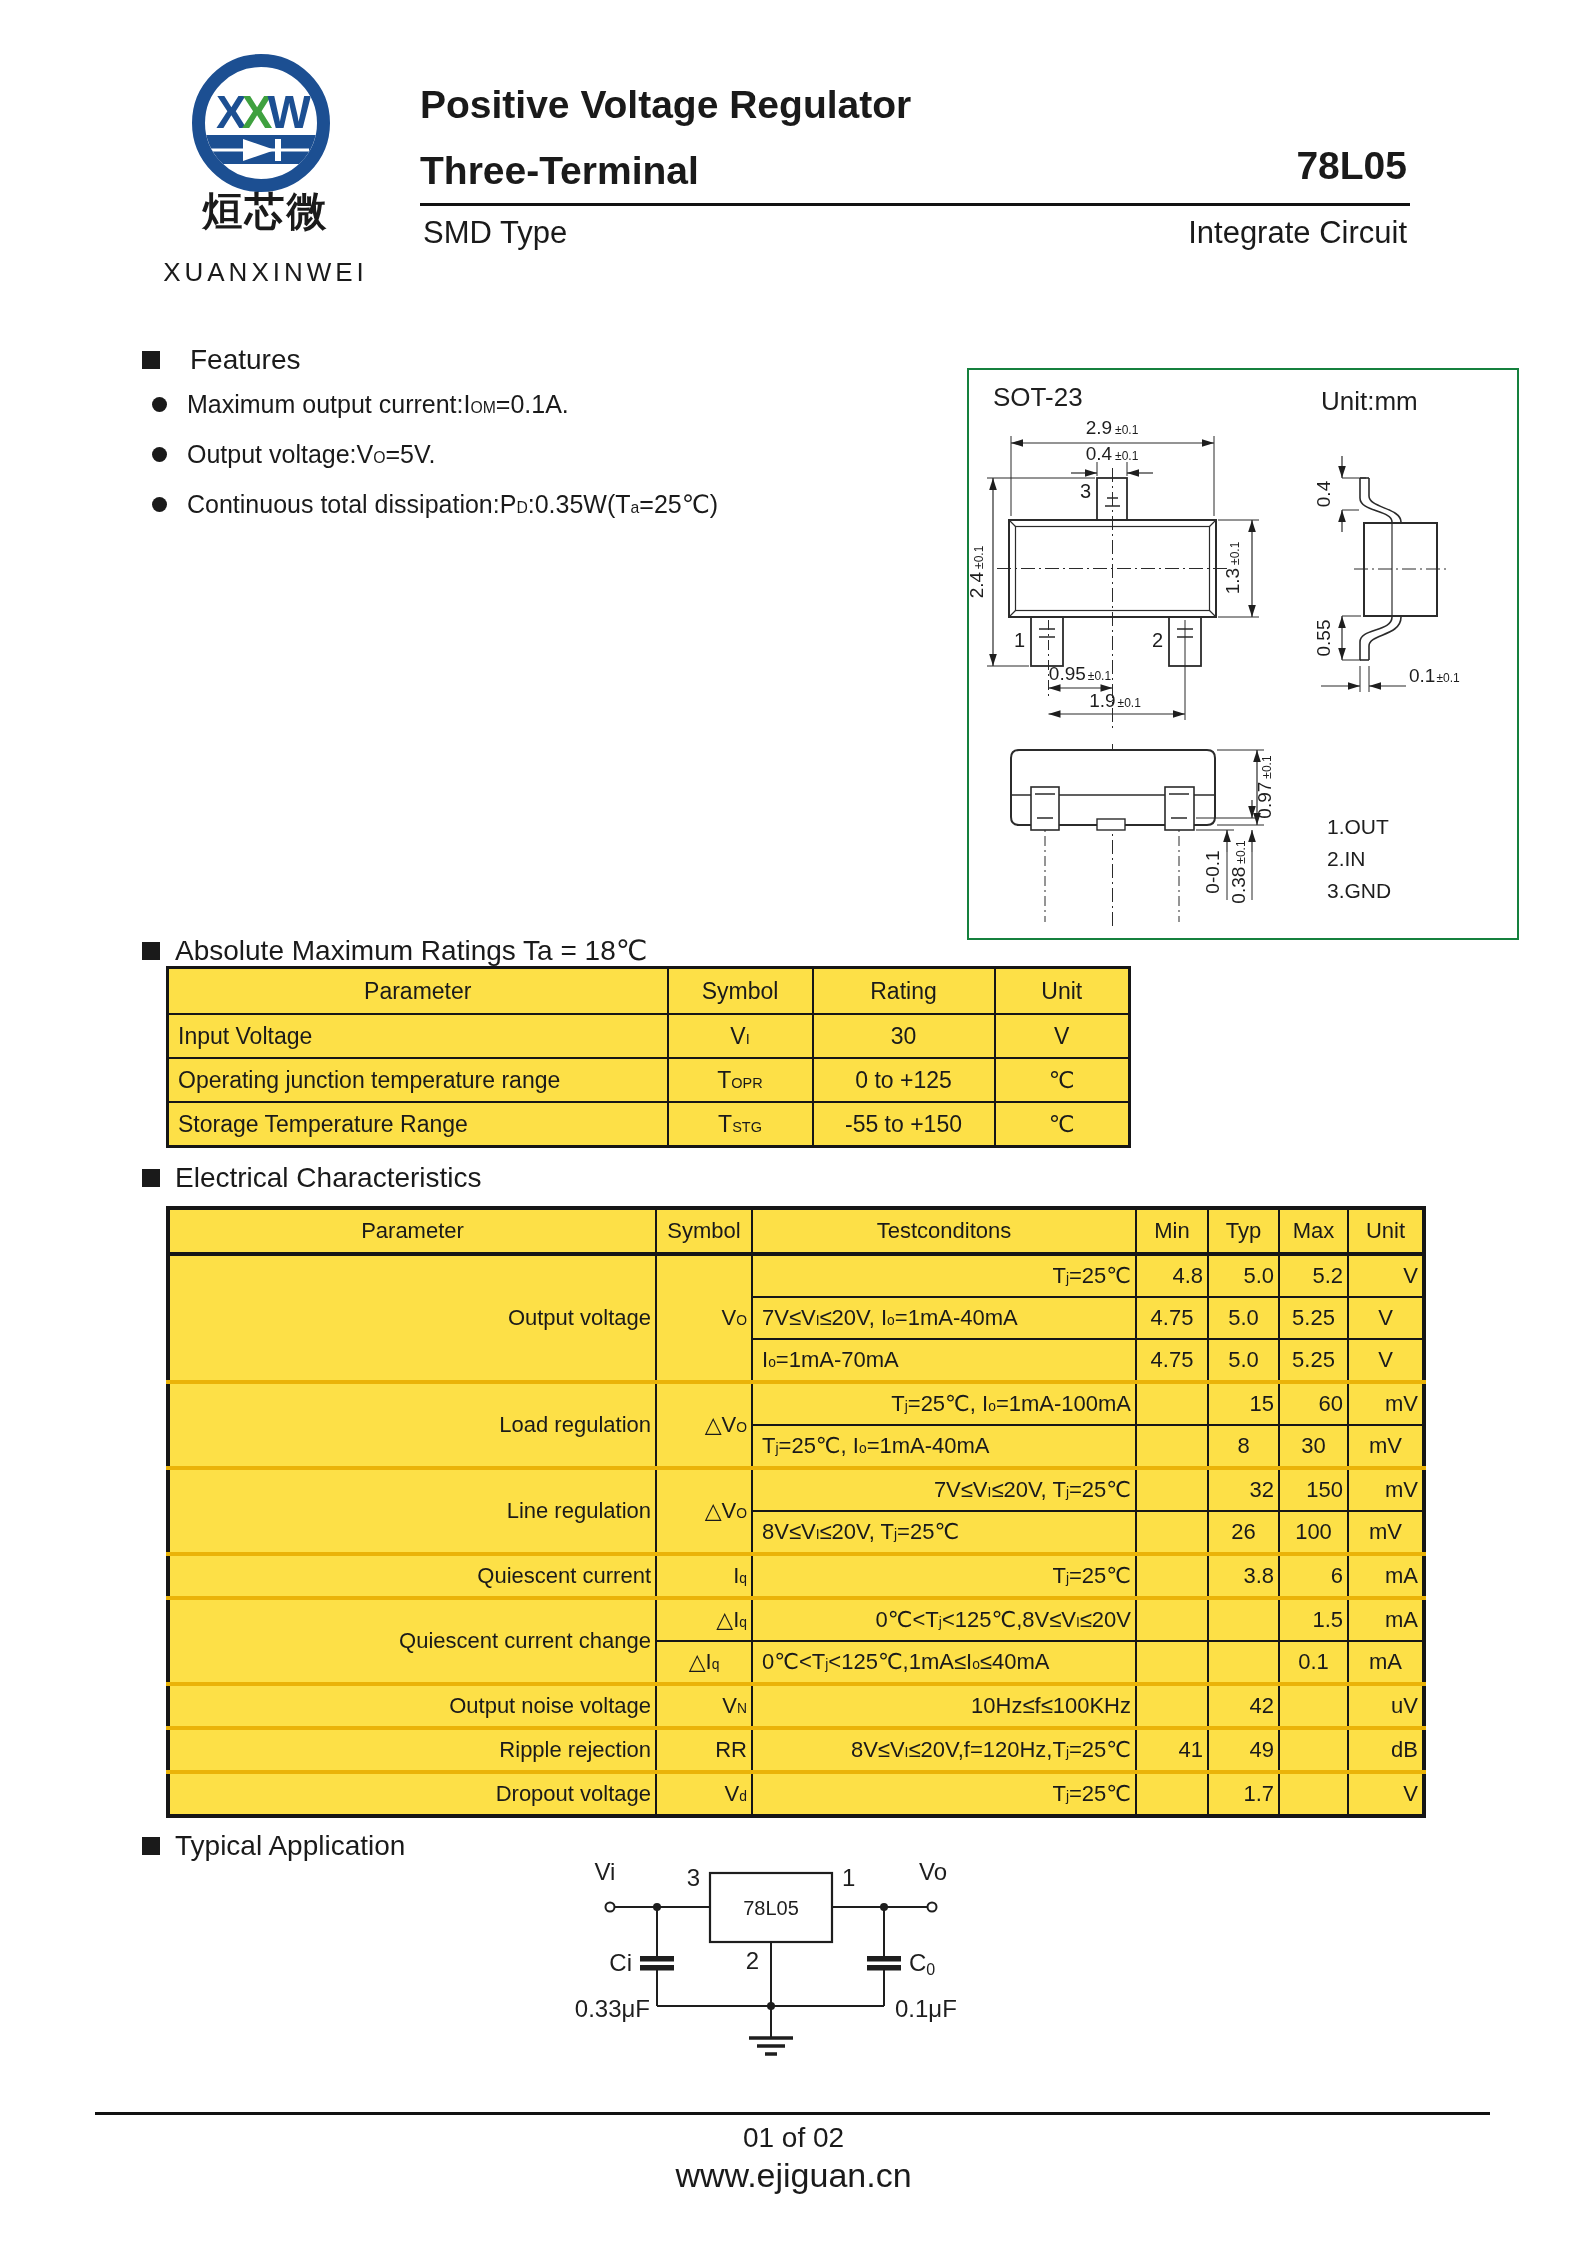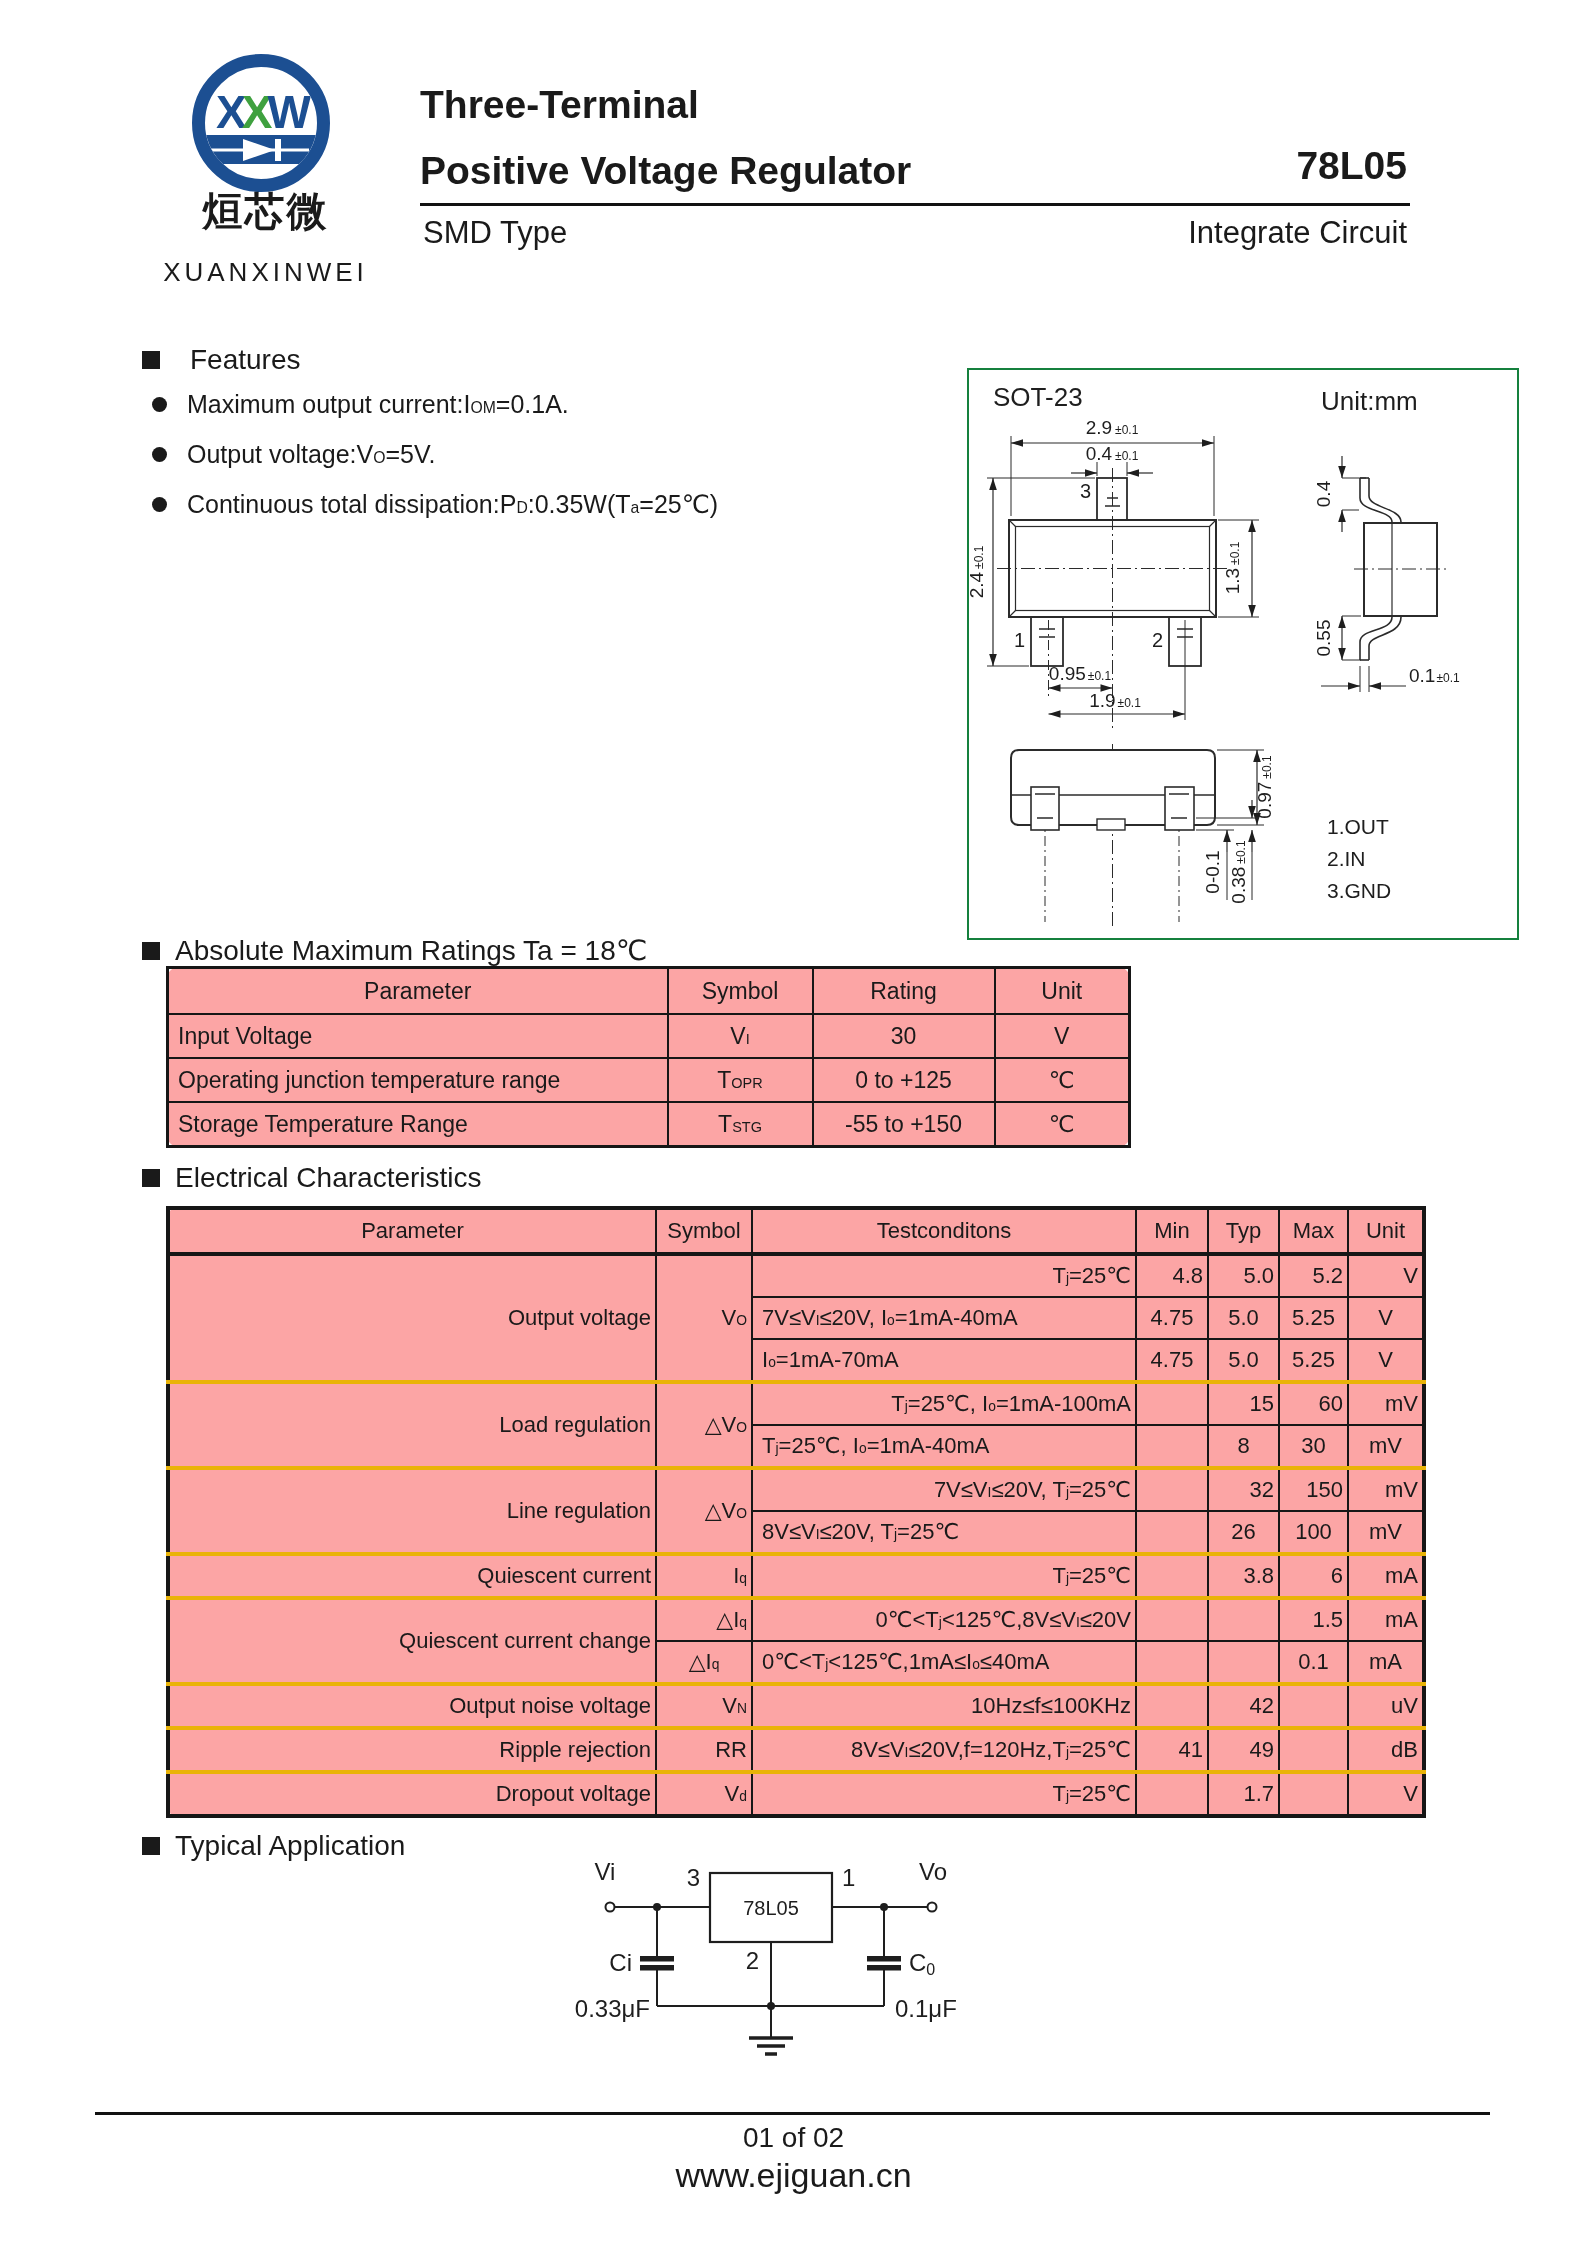--- a/index.html
+++ b/index.html
@@ -29,21 +29,21 @@
   .note{font-size:22px;margin-left:4px;}
   
   .features{position:absolute;left:152px;top:390px;}
   .feat{display:flex;align-items:center;gap:20px;margin-bottom:21px;font-size:25px;}
   .dot{width:15px;height:15px;border-radius:50%;background:#1a1a1a;flex:0 0 auto;}
   
   .sub{font-size:63%;}
   
   .pkg-box{position:absolute;left:967px;top:368px;width:548px;height:568px;border:2px solid #15803d;}
   
-  table.tbl{border-collapse:collapse;table-layout:fixed;background:#fca5a5;border-radius:15px;}
+  table.tbl{border-collapse:collapse;table-layout:fixed;background:#fde047;}
   table.tbl td,table.tbl th{border:2px solid #161616;font-weight:normal;overflow:hidden;
       white-space:nowrap;padding:0 4px;text-align:center;font-size:22px;}
   table.abs-t{border:3px solid #161616;width:962px;}
   table.abs-t th{font-size:23px;height:44px;}
   table.abs-t td{font-size:23px;height:42px;}
   table.elec-t{border:4px solid #161616;width:1256px;}
   table.elec-t th{height:42px;border-bottom:4px solid #161616;}
   table.elec-t td{height:40px;}
   table.tbl td.pl{text-align:left;padding-left:9px;}
   table.elec-t tr.gt > td{border-top:4px solid #eab308;text-align:right;}
@@ -67,22 +67,22 @@
           <polygon points="34,2 34,24 66,13" fill="#fff"></polygon>
           <rect x="66" y="2" width="6" height="22" fill="#fff"></rect>
         </svg>
       </div>
     </div>
     <div class="logo-cn">烜芯微</div>
     <div class="logo-en">XUANXINWEI</div>
   </div>
 
   <div class="title">
+    <div>Positive Voltage Regulator</div>
     <div>Three-Terminal</div>
-    <div>Positive Voltage Regulator</div>
   </div>
   <div class="partnum">78L05</div>
   <div class="hrule"></div>
   <div class="sub-left">SMD Type</div>
   <div class="sub-right">Integrate Circuit</div>
 
   <div class="sec-h" style="left:142px;top:344px;gap:30px;">
     <span class="sq"></span>
     <span>Features</span>
   </div>

